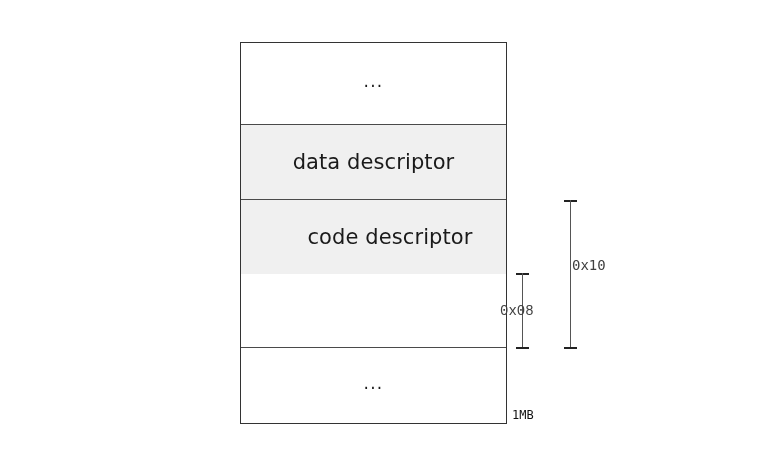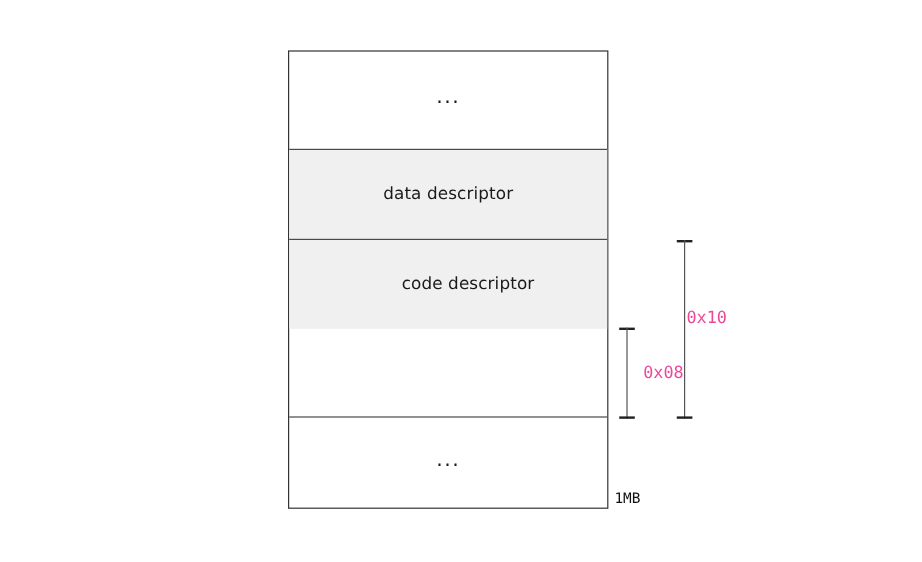--- a/index.html
+++ b/index.html
@@ -48,21 +48,21 @@
 
   .mem-row.shaded {
     background: #f0f0f0;
   }
 
   .mem-row.div-top {
     border-top: 1.4px solid #4a4a4a;
   }
 
   .row-label {
-    font-size: 14px;
+    font-size: 21px;
     font-family: "DejaVu Sans", sans-serif;
     letter-spacing: 0.1px;
     color: #1a1a1a;
     white-space: nowrap;
   }
 
   .row-label.ellipsis {
     font-size: 17px;
     letter-spacing: 1.2px;
     padding-bottom: 6px;
@@ -96,26 +96,26 @@
     margin-left: -6.5px;
     background: #222222;
   }
   .bracket .cap.top    { top: 0; }
   .bracket .cap.bottom { bottom: 0; }
 
   .bracket-label {
     position: absolute;
     font-family: "DejaVu Sans Mono", monospace;
     font-size: 14px;
-    color: #ec4899;
+    color: #404040;
     white-space: nowrap;
   }
 
   #bracket-0x08 { left: 516px; top: 273px; width: 13px; height: 76px; }
-  #label-0x08   { left: 536px; top: 303px; }
+  #label-0x08   { left: 500px; top: 303px; font-family: Liberation Mono, monospace; }
 
   #bracket-0x10 { left: 564px; top: 200px; width: 13px; height: 149px; }
   #label-0x10   { left: 572px; top: 257px; }
 
   
   #label-1mb {
     position: absolute;
     left: 512px;
     top: 408px;
     font-family: "DejaVu Sans Mono", monospace;

